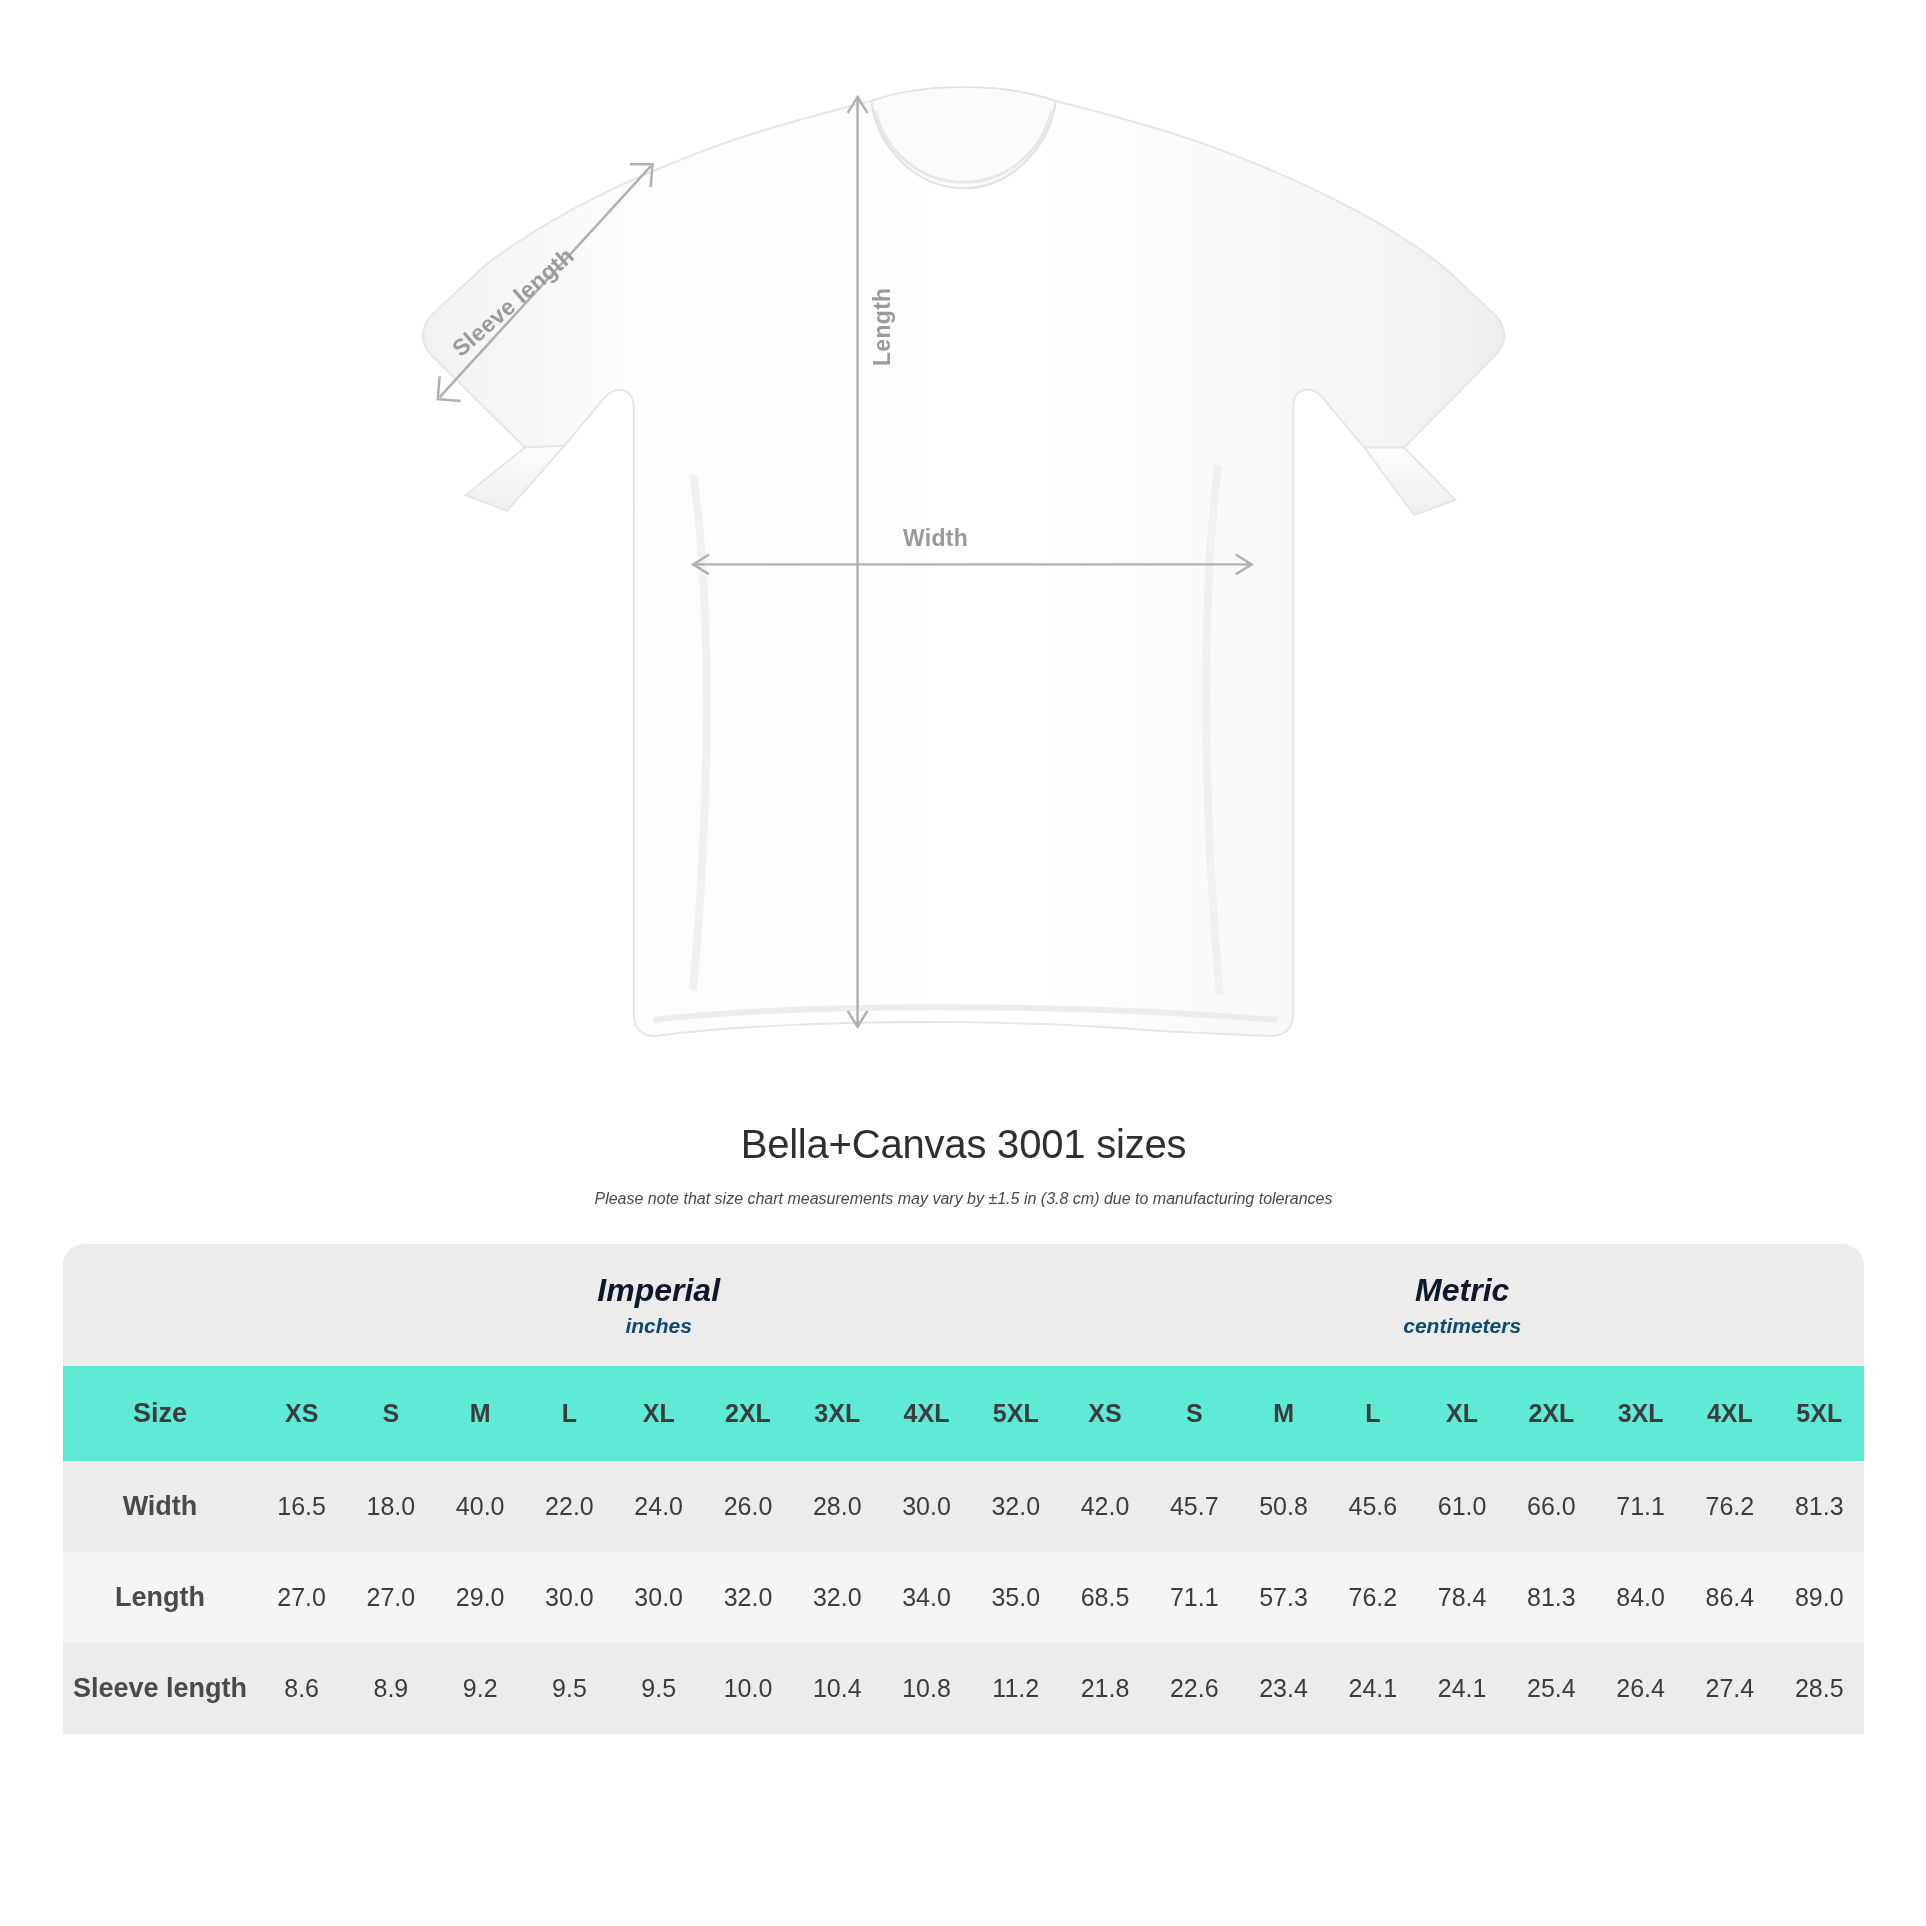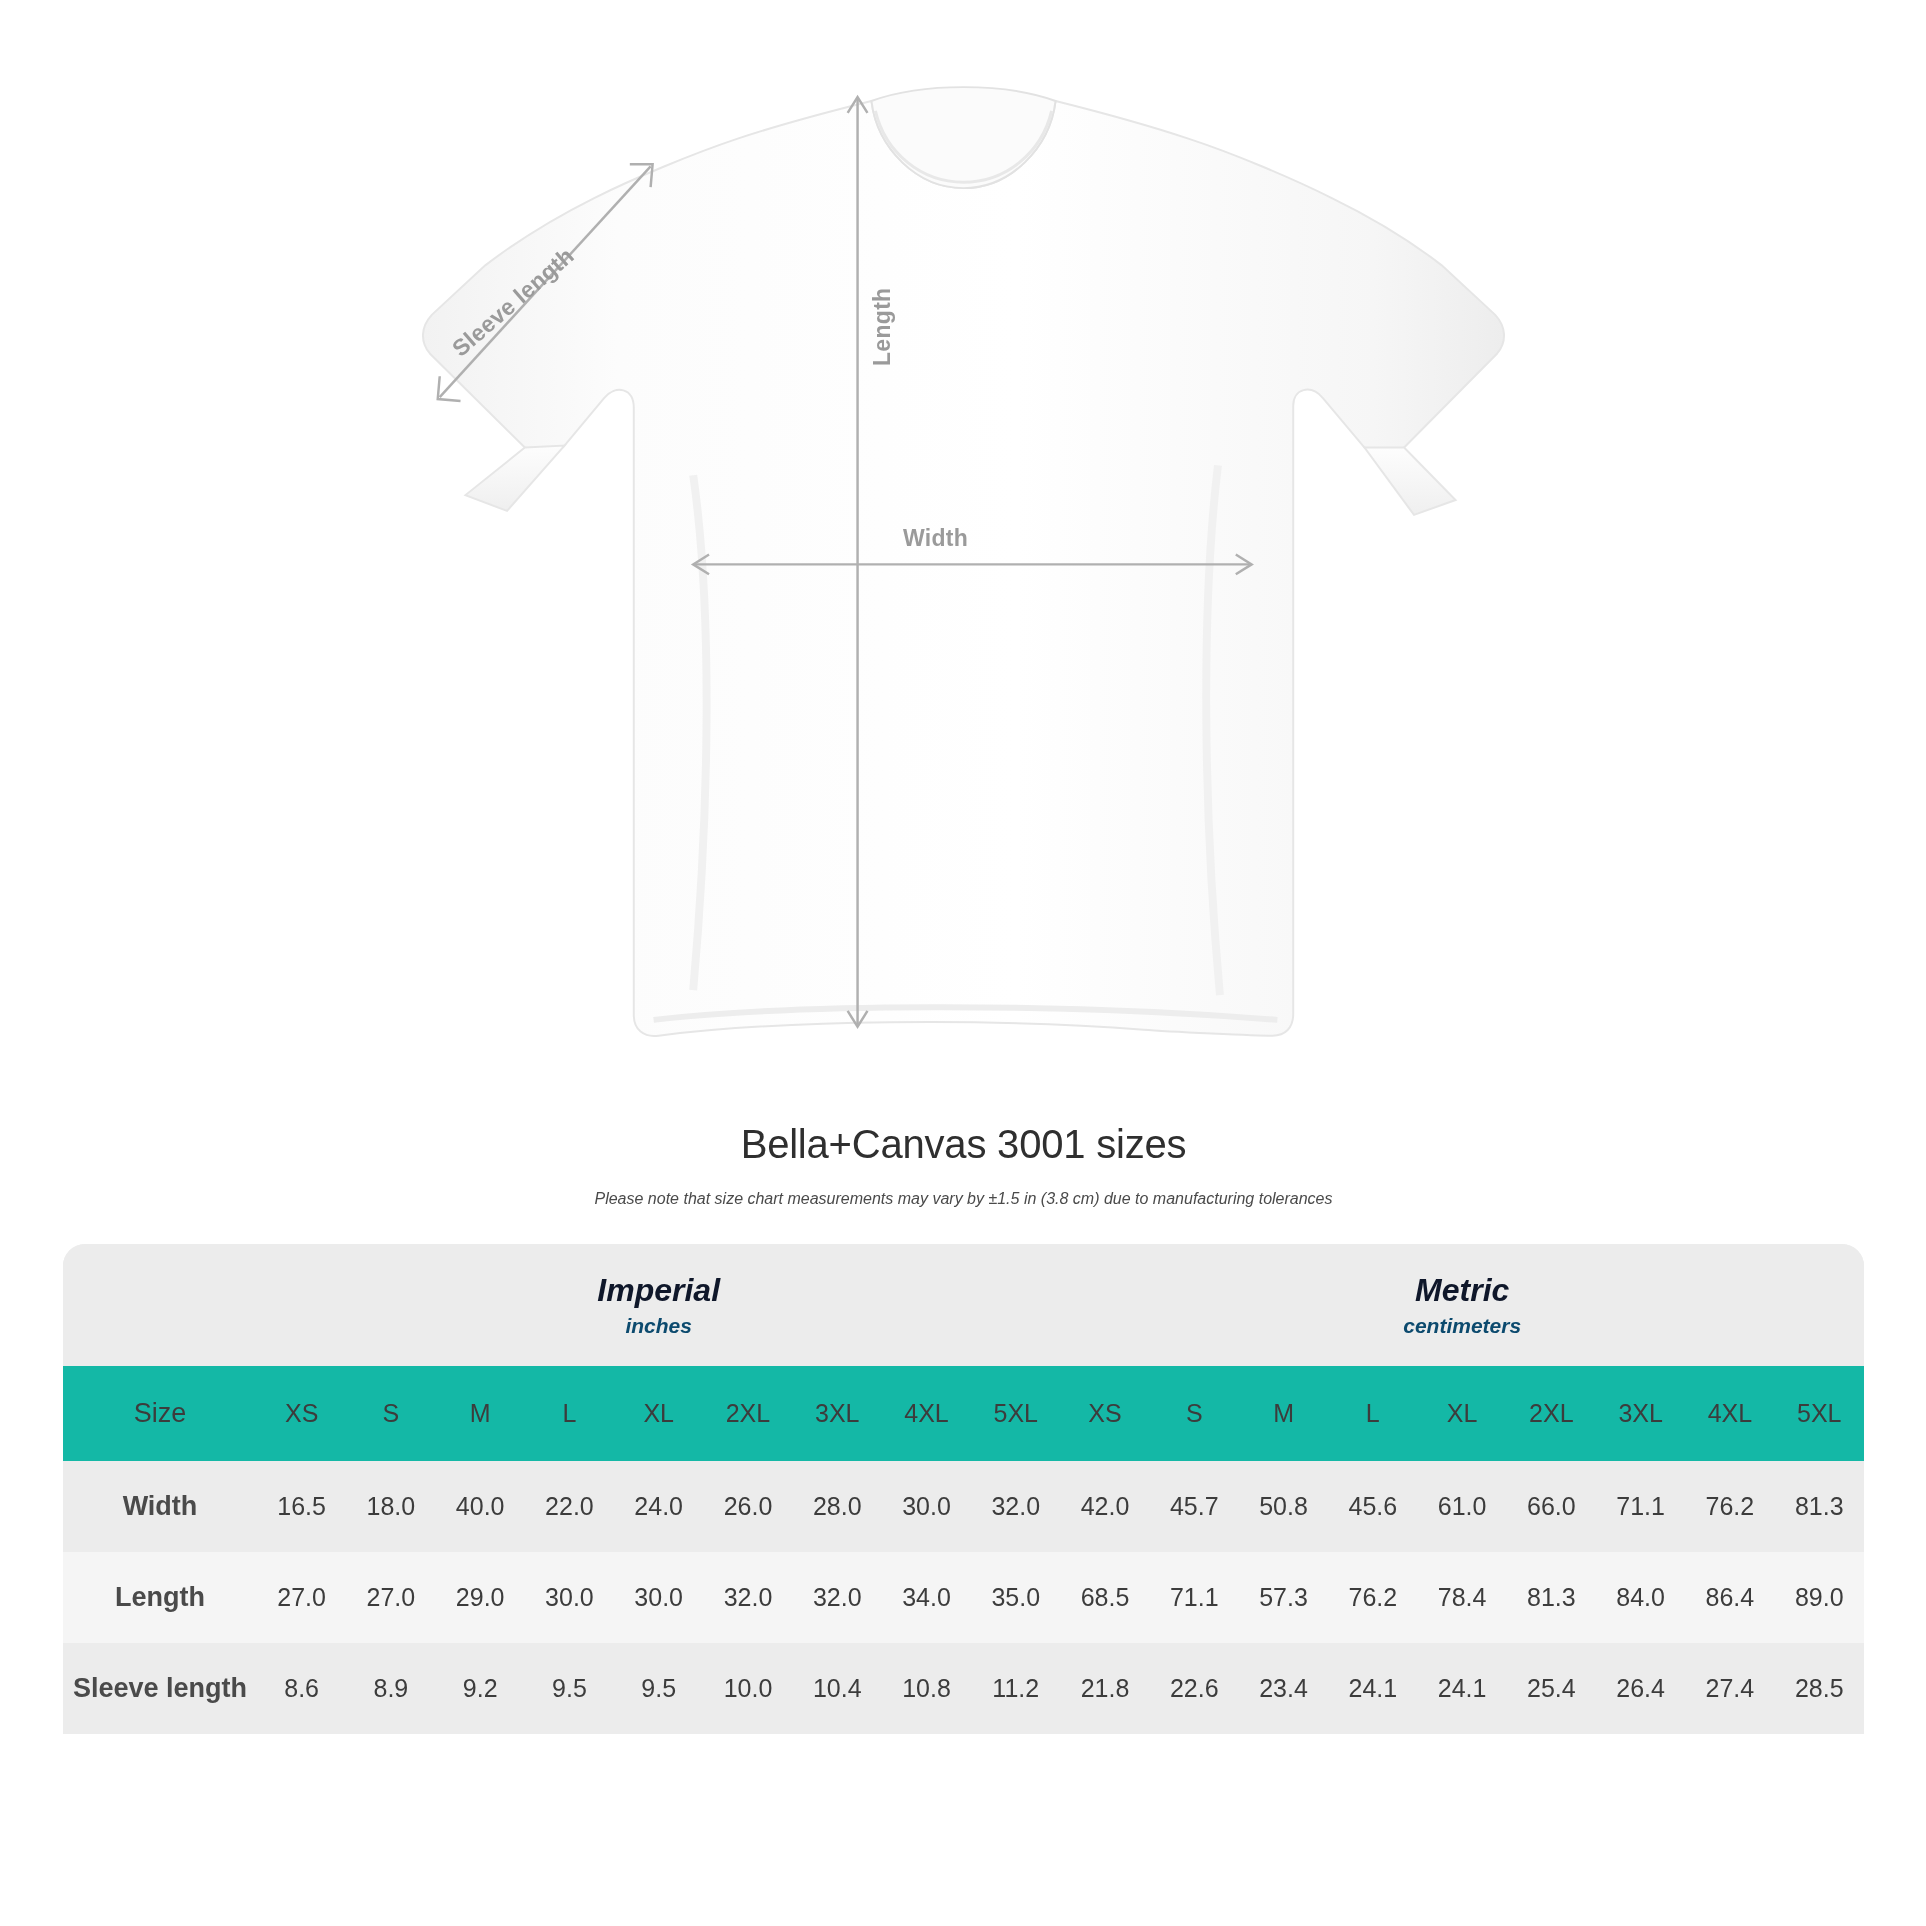--- a/index.html
+++ b/index.html
@@ -112,22 +112,22 @@
   }
   .unit-sub {
     font-size: 21px;
     font-style: italic;
     color: #0c4a6e;
     margin-top: 4px;
     font-weight: bold;
   }
 
   .header-row td {
-    background: #14b8a6;
-    font-weight: normal;
+    background: #5eead4;
+    font-weight: bold;
     color: #4a4a4a;
     padding: 32px 11px;
     font-size: 26px;
     border-top: 3px solid #ffffff;
     border-left: 3px solid #ffffff;
   }
   .header-row td.rowlabel {
     border-left: none;
     font-size: 27px;
   }

